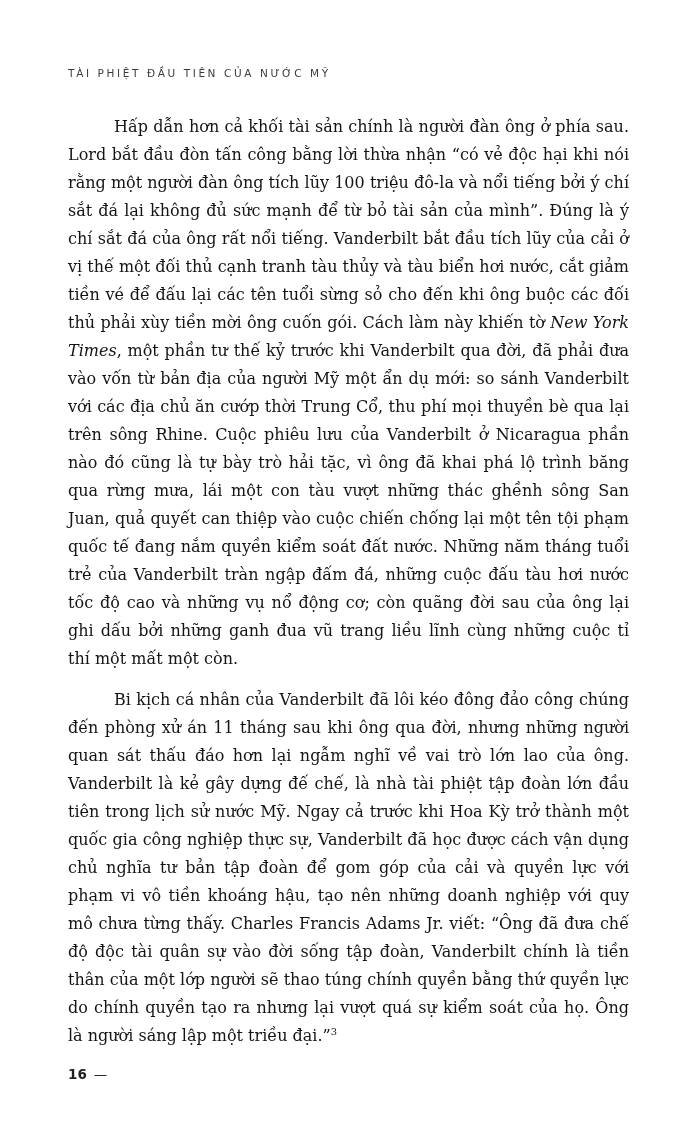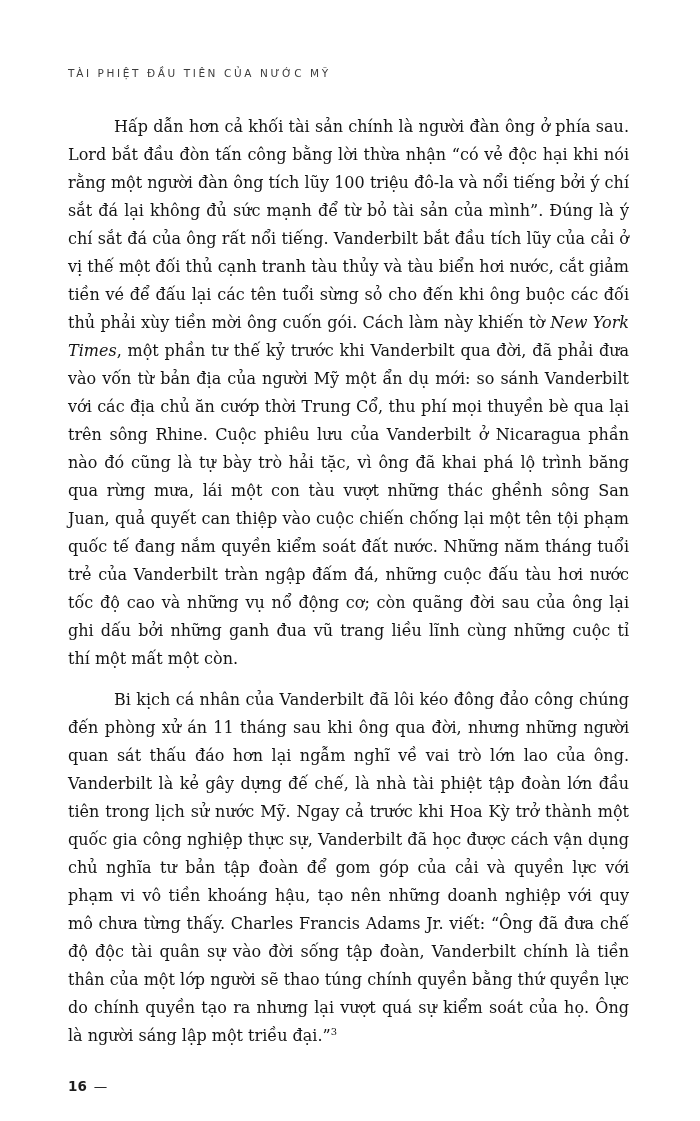--- a/index.html
+++ b/index.html
@@ -51,21 +51,21 @@
     font-style: italic;
   }
   .para sup {
     font-size: 0.62em;
     vertical-align: super;
     line-height: 0;
   }
   .page-footer {
     position: absolute;
     left: 68px;
-    bottom: 44px;
+    bottom: 56px;
     font-family: "DejaVu Sans", "Liberation Sans", sans-serif;
     font-size: 13.5px;
     font-weight: 600;
     color: #1e1e1e;
     display: flex;
     align-items: center;
     gap: 7px;
   }
   .page-footer .dash {
     font-weight: 400;

